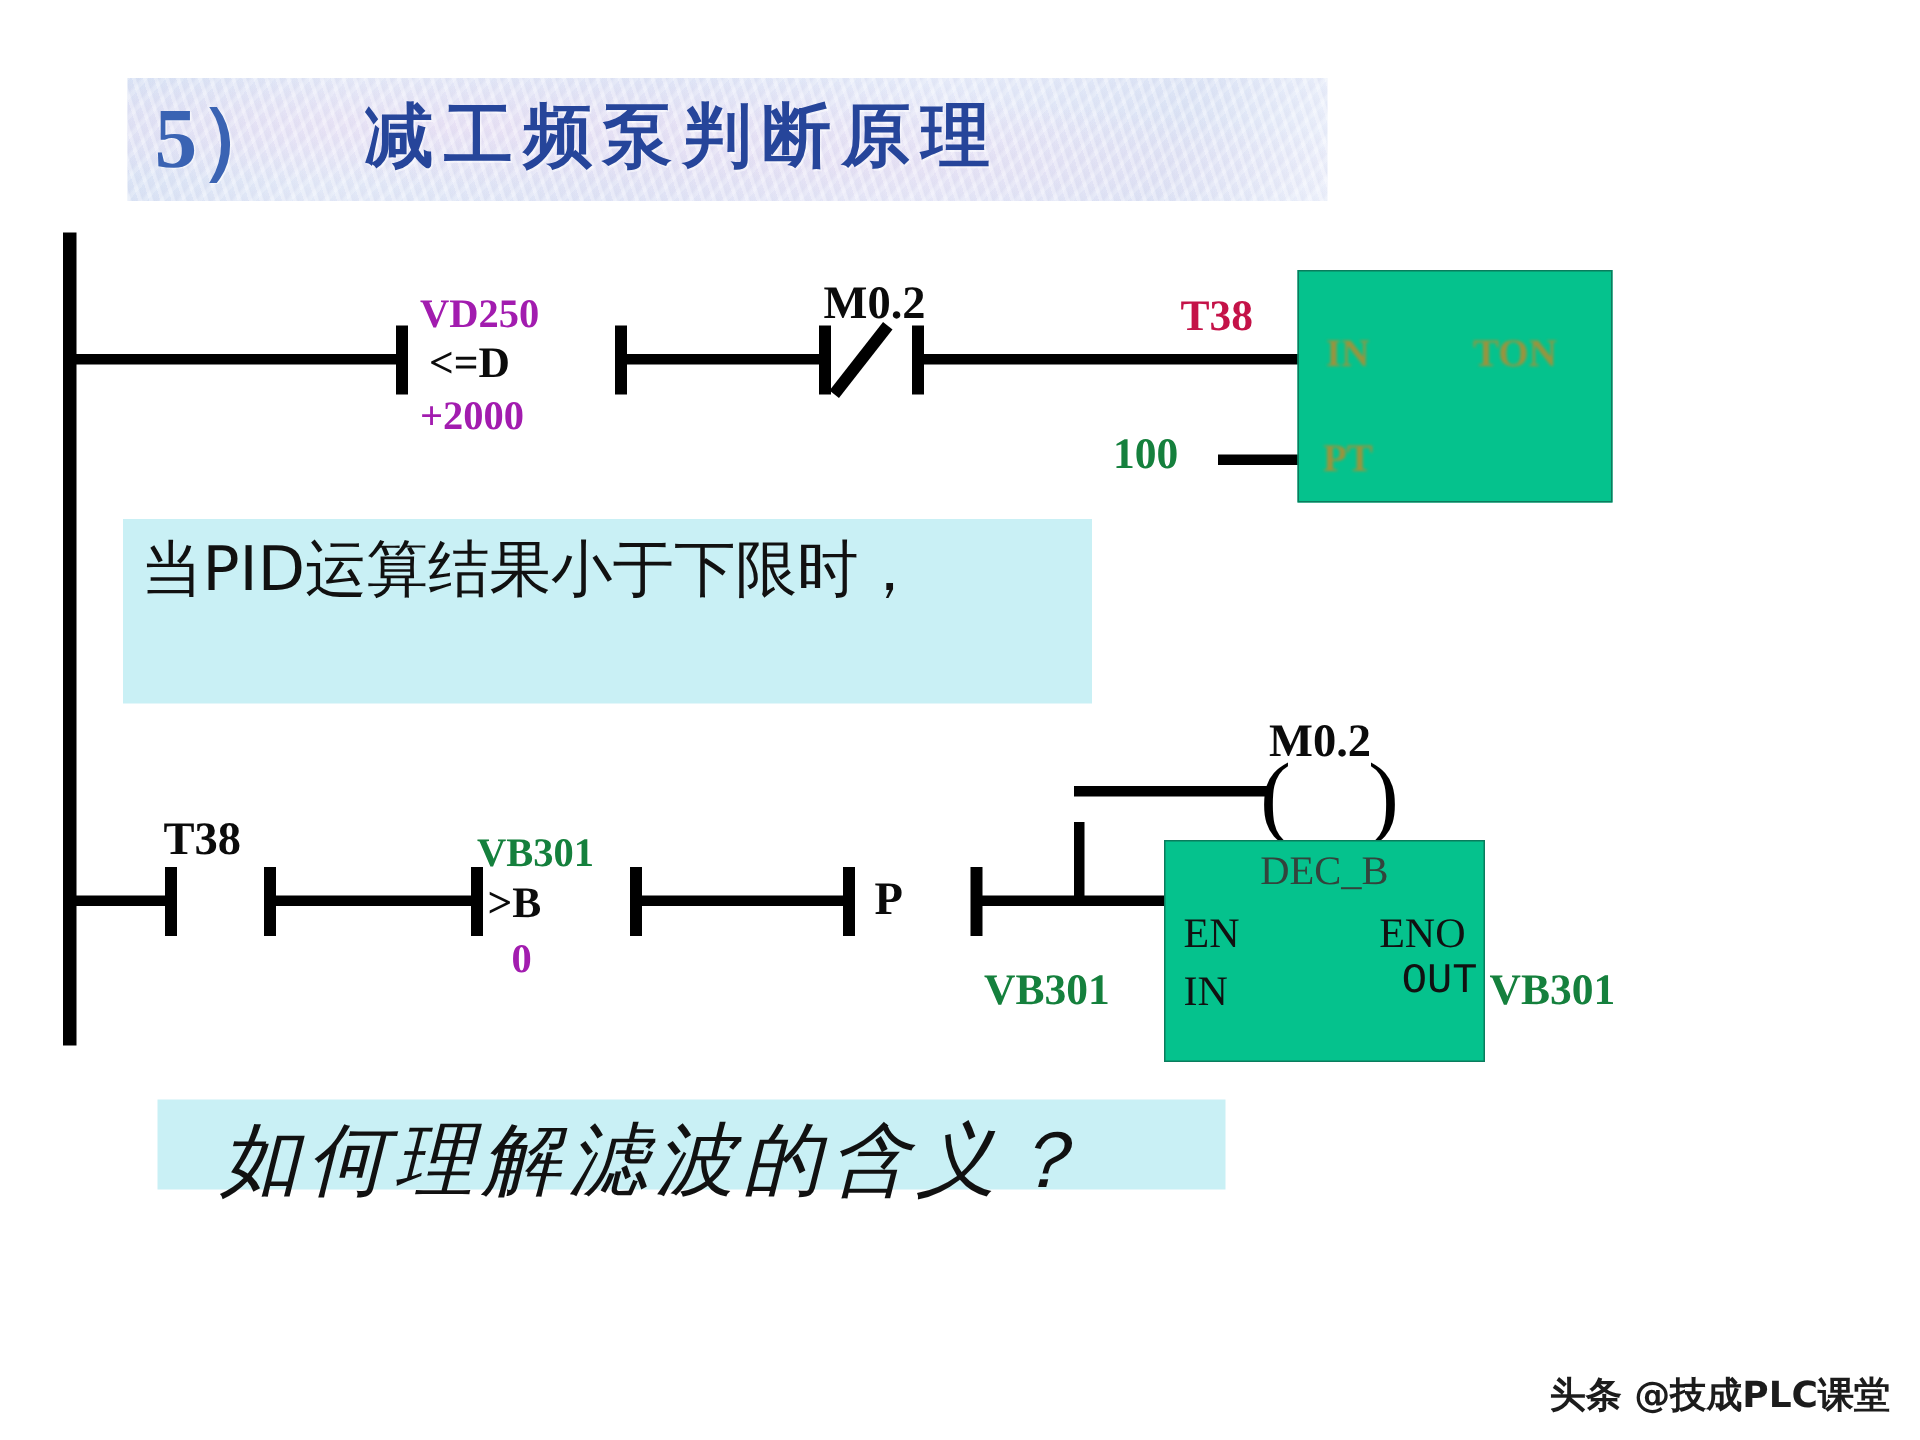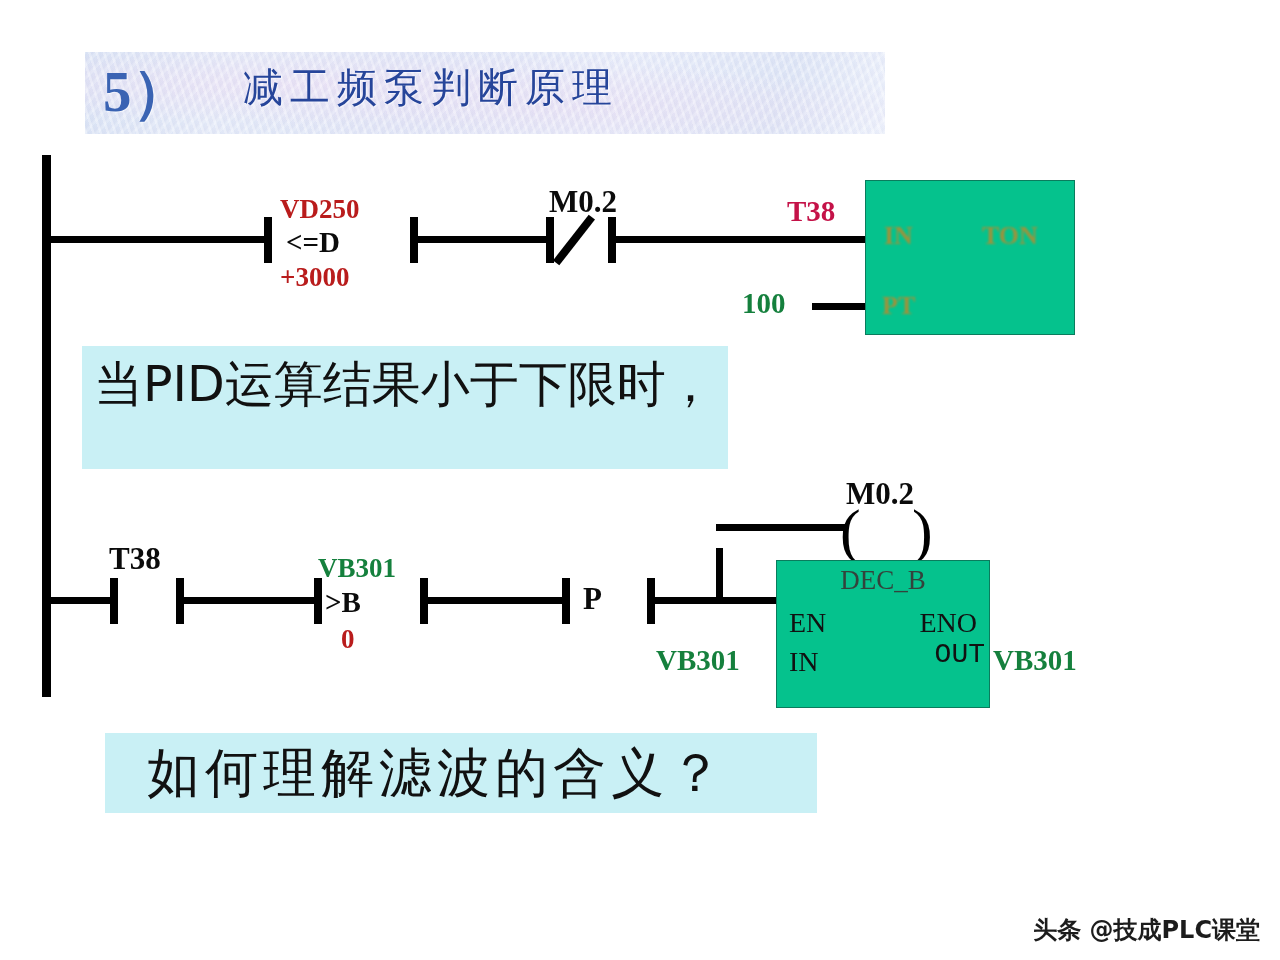--- a/index.html
+++ b/index.html
@@ -48,22 +48,22 @@
     color: #3a63b3;
     font-family: "Liberation Serif", "DejaVu Serif", serif;
     letter-spacing: 1px;
     z-index: 2;
     text-shadow: 1px 1px 0 rgba(255,255,255,0.55);
   }
   .title-text {
     position: absolute;
     left: 158px;
     top: 8px;
-    font-size: 40px;
-    font-weight: normal;
+    font-size: 46px;
+    font-weight: bold;
     color: #26459a;
     font-family: "DejaVu Sans", "Liberation Sans", sans-serif;
     letter-spacing: 7px;
     z-index: 2;
     text-shadow: 1px 1px 0 rgba(255,255,255,0.5);
   }
 
   
   .rail {
     position: absolute;
@@ -96,21 +96,21 @@
 
   
   .lbl {
     position: absolute;
     white-space: nowrap;
     font-family: "Liberation Serif", "DejaVu Serif", serif;
     font-weight: bold;
     line-height: 1;
   }
   .lbl-black { color: #0b0b0b; }
-  .lbl-red { color: #b91c1c; }
+  .lbl-red { color: #a21caf; }
   .lbl-crimson { color: #c41248; }
   .lbl-orange { color: #15803d; }
 
   
   .fblock {
     position: absolute;
     background: #05c28d;
     border: 1px solid #0a7c5d;
     box-sizing: border-box;
   }
@@ -189,21 +189,21 @@
 
   <div>
 
     <div class="wire-h" style="left:46px; top:236px; width:220px;"></div>
 
     <div>
       <div class="contact-bar" style="left:264px; top:217px;"></div>
       <div class="contact-bar" style="left:410px; top:217px;"></div>
       <div class="lbl lbl-red" style="left:280px; top:196px; font-size:27px;">VD250</div>
       <div class="lbl lbl-black" style="left:286px; top:228px; font-size:29px;">&lt;=D</div>
-      <div class="lbl lbl-red" style="left:280px; top:264px; font-size:27px;">+3000</div>
+      <div class="lbl lbl-red" style="left:280px; top:264px; font-size:27px;">+2000</div>
     </div>
 
     <div class="wire-h" style="left:416px; top:236px; width:132px;"></div>
 
     <div>
       <div class="contact-bar" style="left:546px; top:217px;"></div>
       <div class="contact-slash" style="left:570px; top:211px;"></div>
       <div class="contact-bar" style="left:608px; top:217px;"></div>
       <div class="lbl lbl-black" style="left:549px; top:186px; font-size:31px;">M0.2</div>
     </div>
@@ -216,21 +216,21 @@
       <div class="fb-pin-faint" style="left:18px; top:40px;">IN</div>
       <div class="fb-pin-faint" style="left:116px; top:40px;">TON</div>
       <div class="fb-pin-faint" style="left:16px; top:110px;">PT</div>
     </div>
 
     <div class="lbl lbl-crimson" style="left:787px; top:197px; font-size:29px;">T38</div>
     <div class="lbl lbl-orange" style="left:742px; top:289px; font-size:29px;">100</div>
   </div>
 
   <div class="callout" style="left:82px; top:346px; width:646px; height:123px;">
-    <div class="callout-line" style="position:absolute; left:12px; top:6px; font-size:49px;">当PID运算结果小于下限时，</div>
+    <div class="callout-line" style="position:absolute; left:12px; top:6px; font-size:41px;">当PID运算结果小于下限时，</div>
   </div>
 
   <div>
 
     <div class="wire-h" style="left:46px; top:597px; width:66px;"></div>
 
     <div>
       <div class="contact-bar" style="left:110px; top:578px;"></div>
       <div class="contact-bar" style="left:176px; top:578px;"></div>
       <div class="lbl lbl-black" style="left:109px; top:543px; font-size:31px;">T38</div>
@@ -271,19 +271,19 @@
       <div class="fb-pin" style="left:12px; top:46px;">EN</div>
       <div class="fb-pin" style="right:12px; top:46px;">ENO</div>
       <div class="fb-pin" style="left:12px; top:85px;">IN</div>
       <div class="fb-pin" style="right:4px; top:78px;font-family:Liberation Mono, monospace;">OUT</div>
     </div>
 
     <div class="lbl lbl-orange" style="left:656px; top:646px; font-size:29px;">VB301</div>
     <div class="lbl lbl-orange" style="left:993px; top:646px; font-size:29px;">VB301</div>
   </div>
 
-  <div class="callout" style="left:105px; top:733px; width:712px; height:80px;">
+  <div class="callout" style="left:105px; top:733px; width:712px; height:60px;font-style:italic;">
     <div class="callout-line" style="position:absolute; left:42px; top:5px; font-size:53px; letter-spacing:5px;">如何理解滤波的含义？</div>
   </div>
 
   <div class="watermark">头条 @技成PLC课堂</div>
 
 </div>
 
 </body></html>

